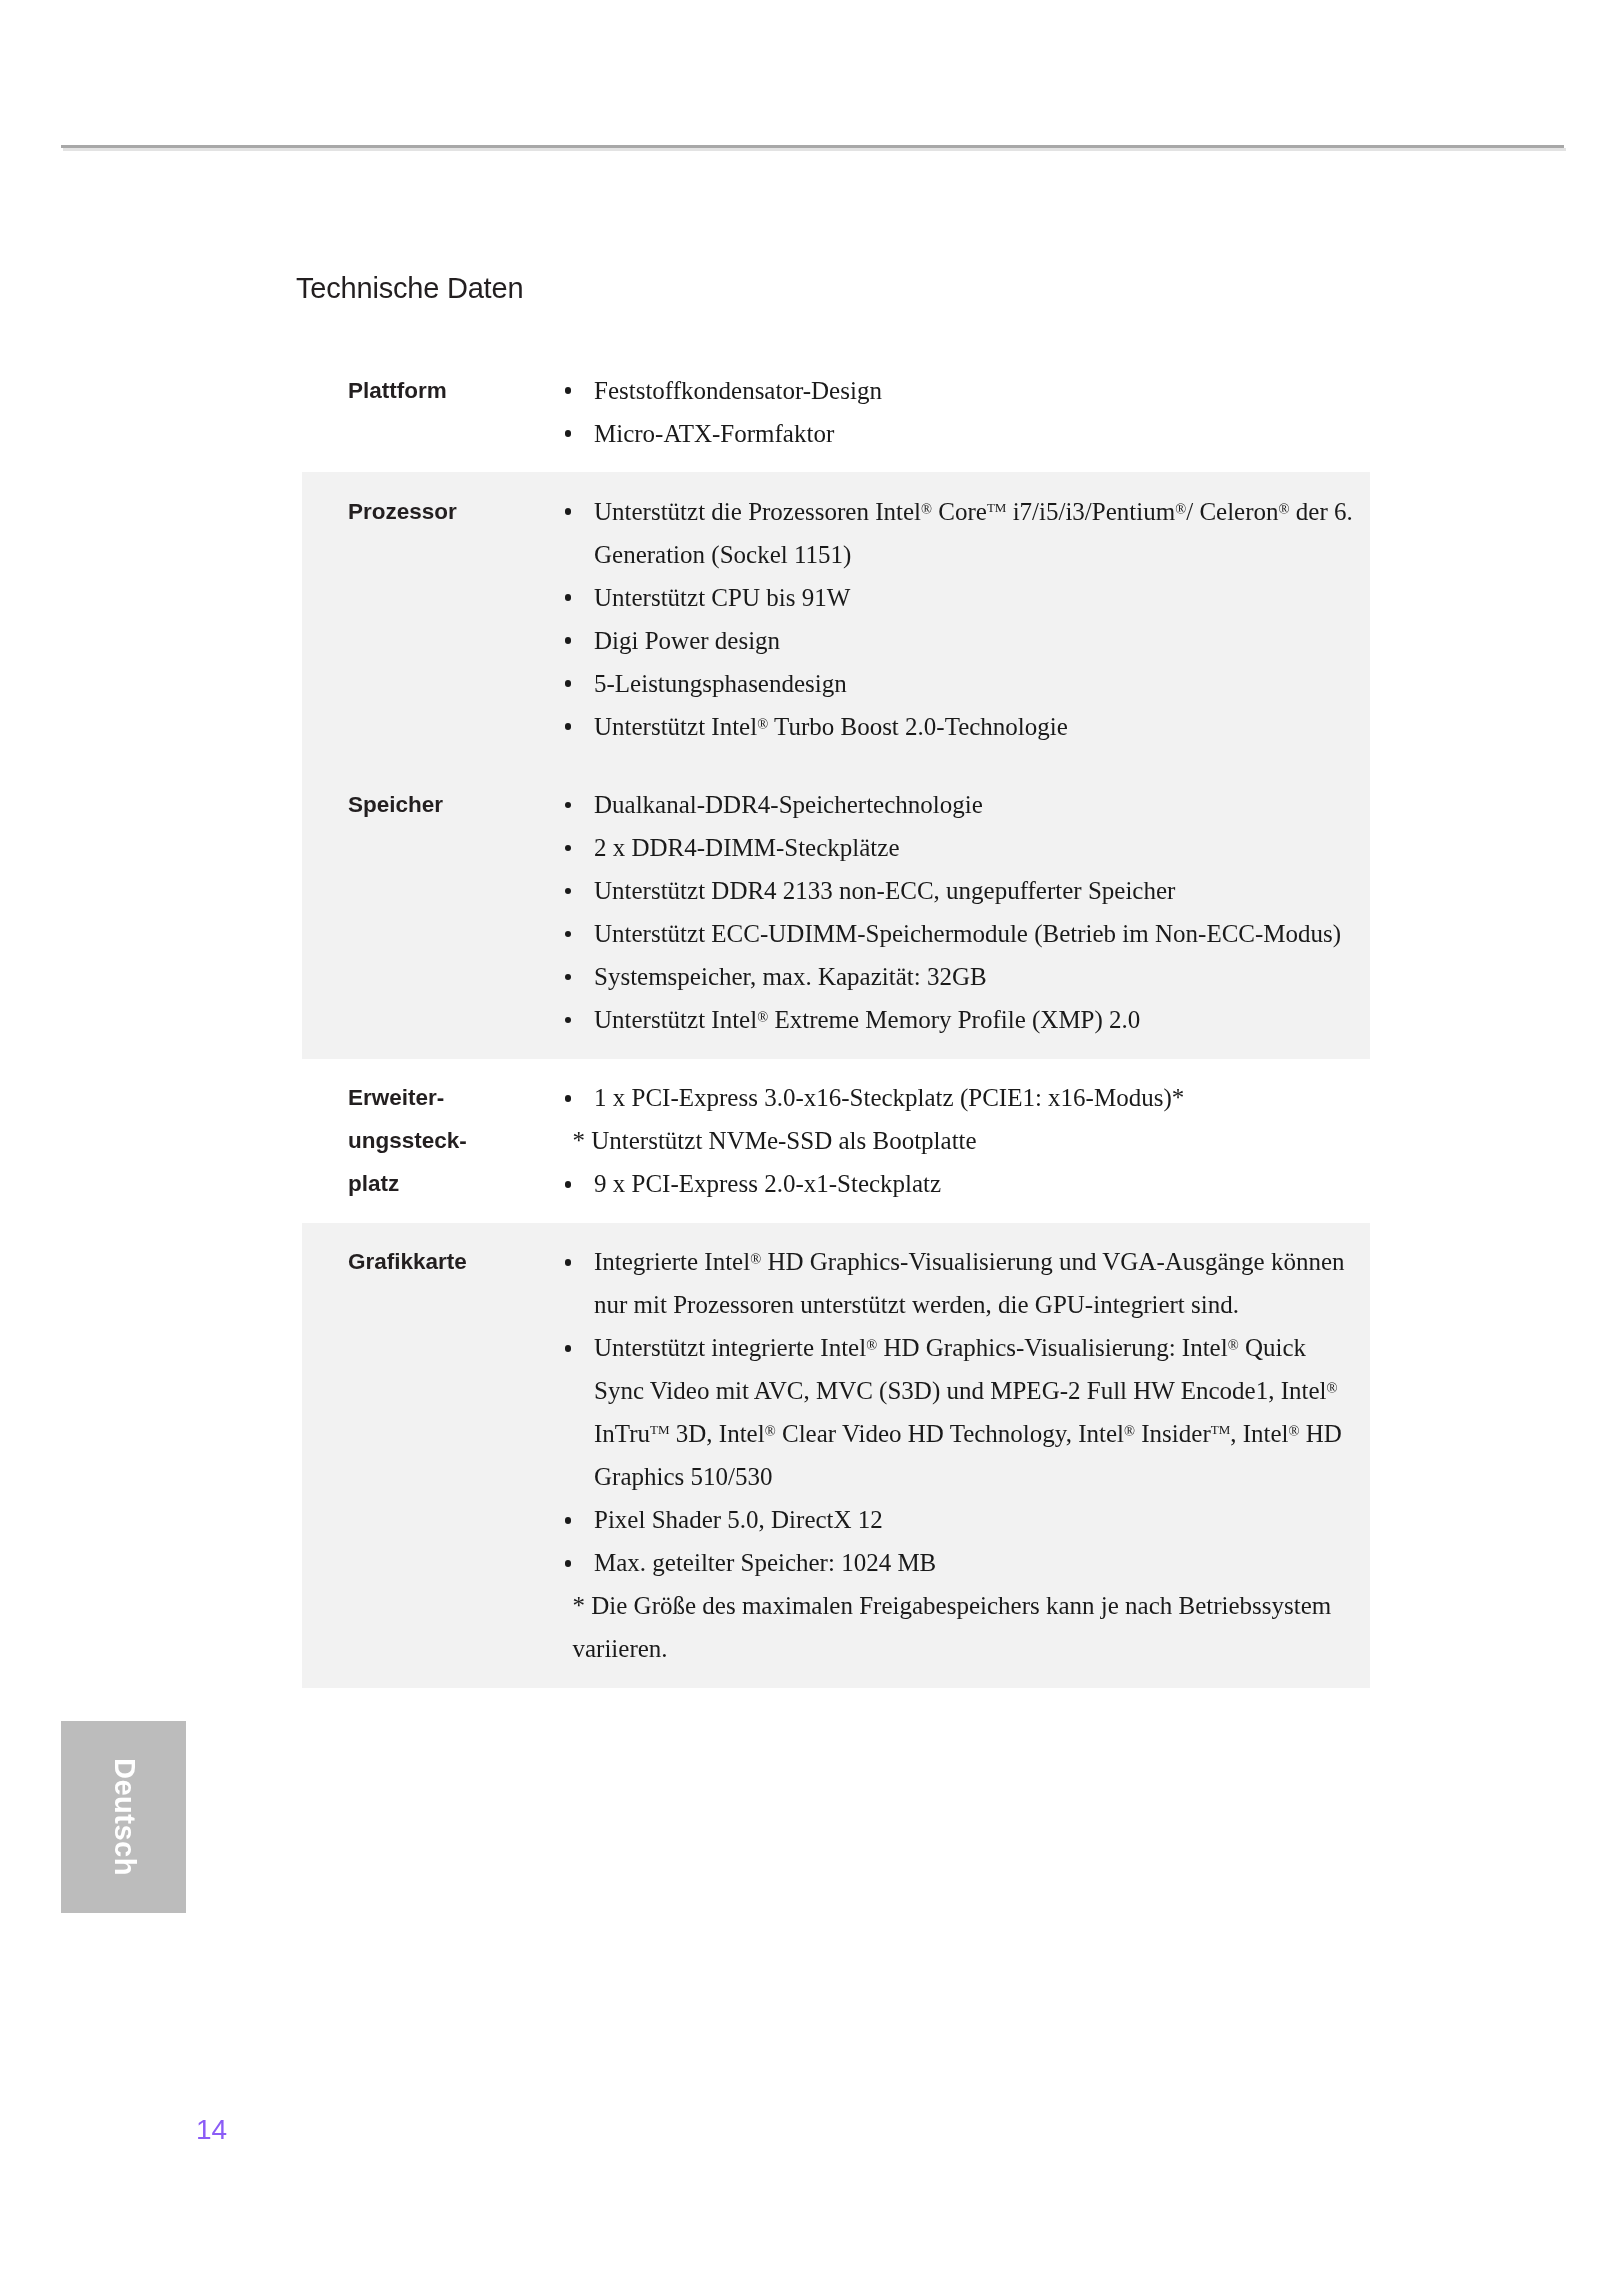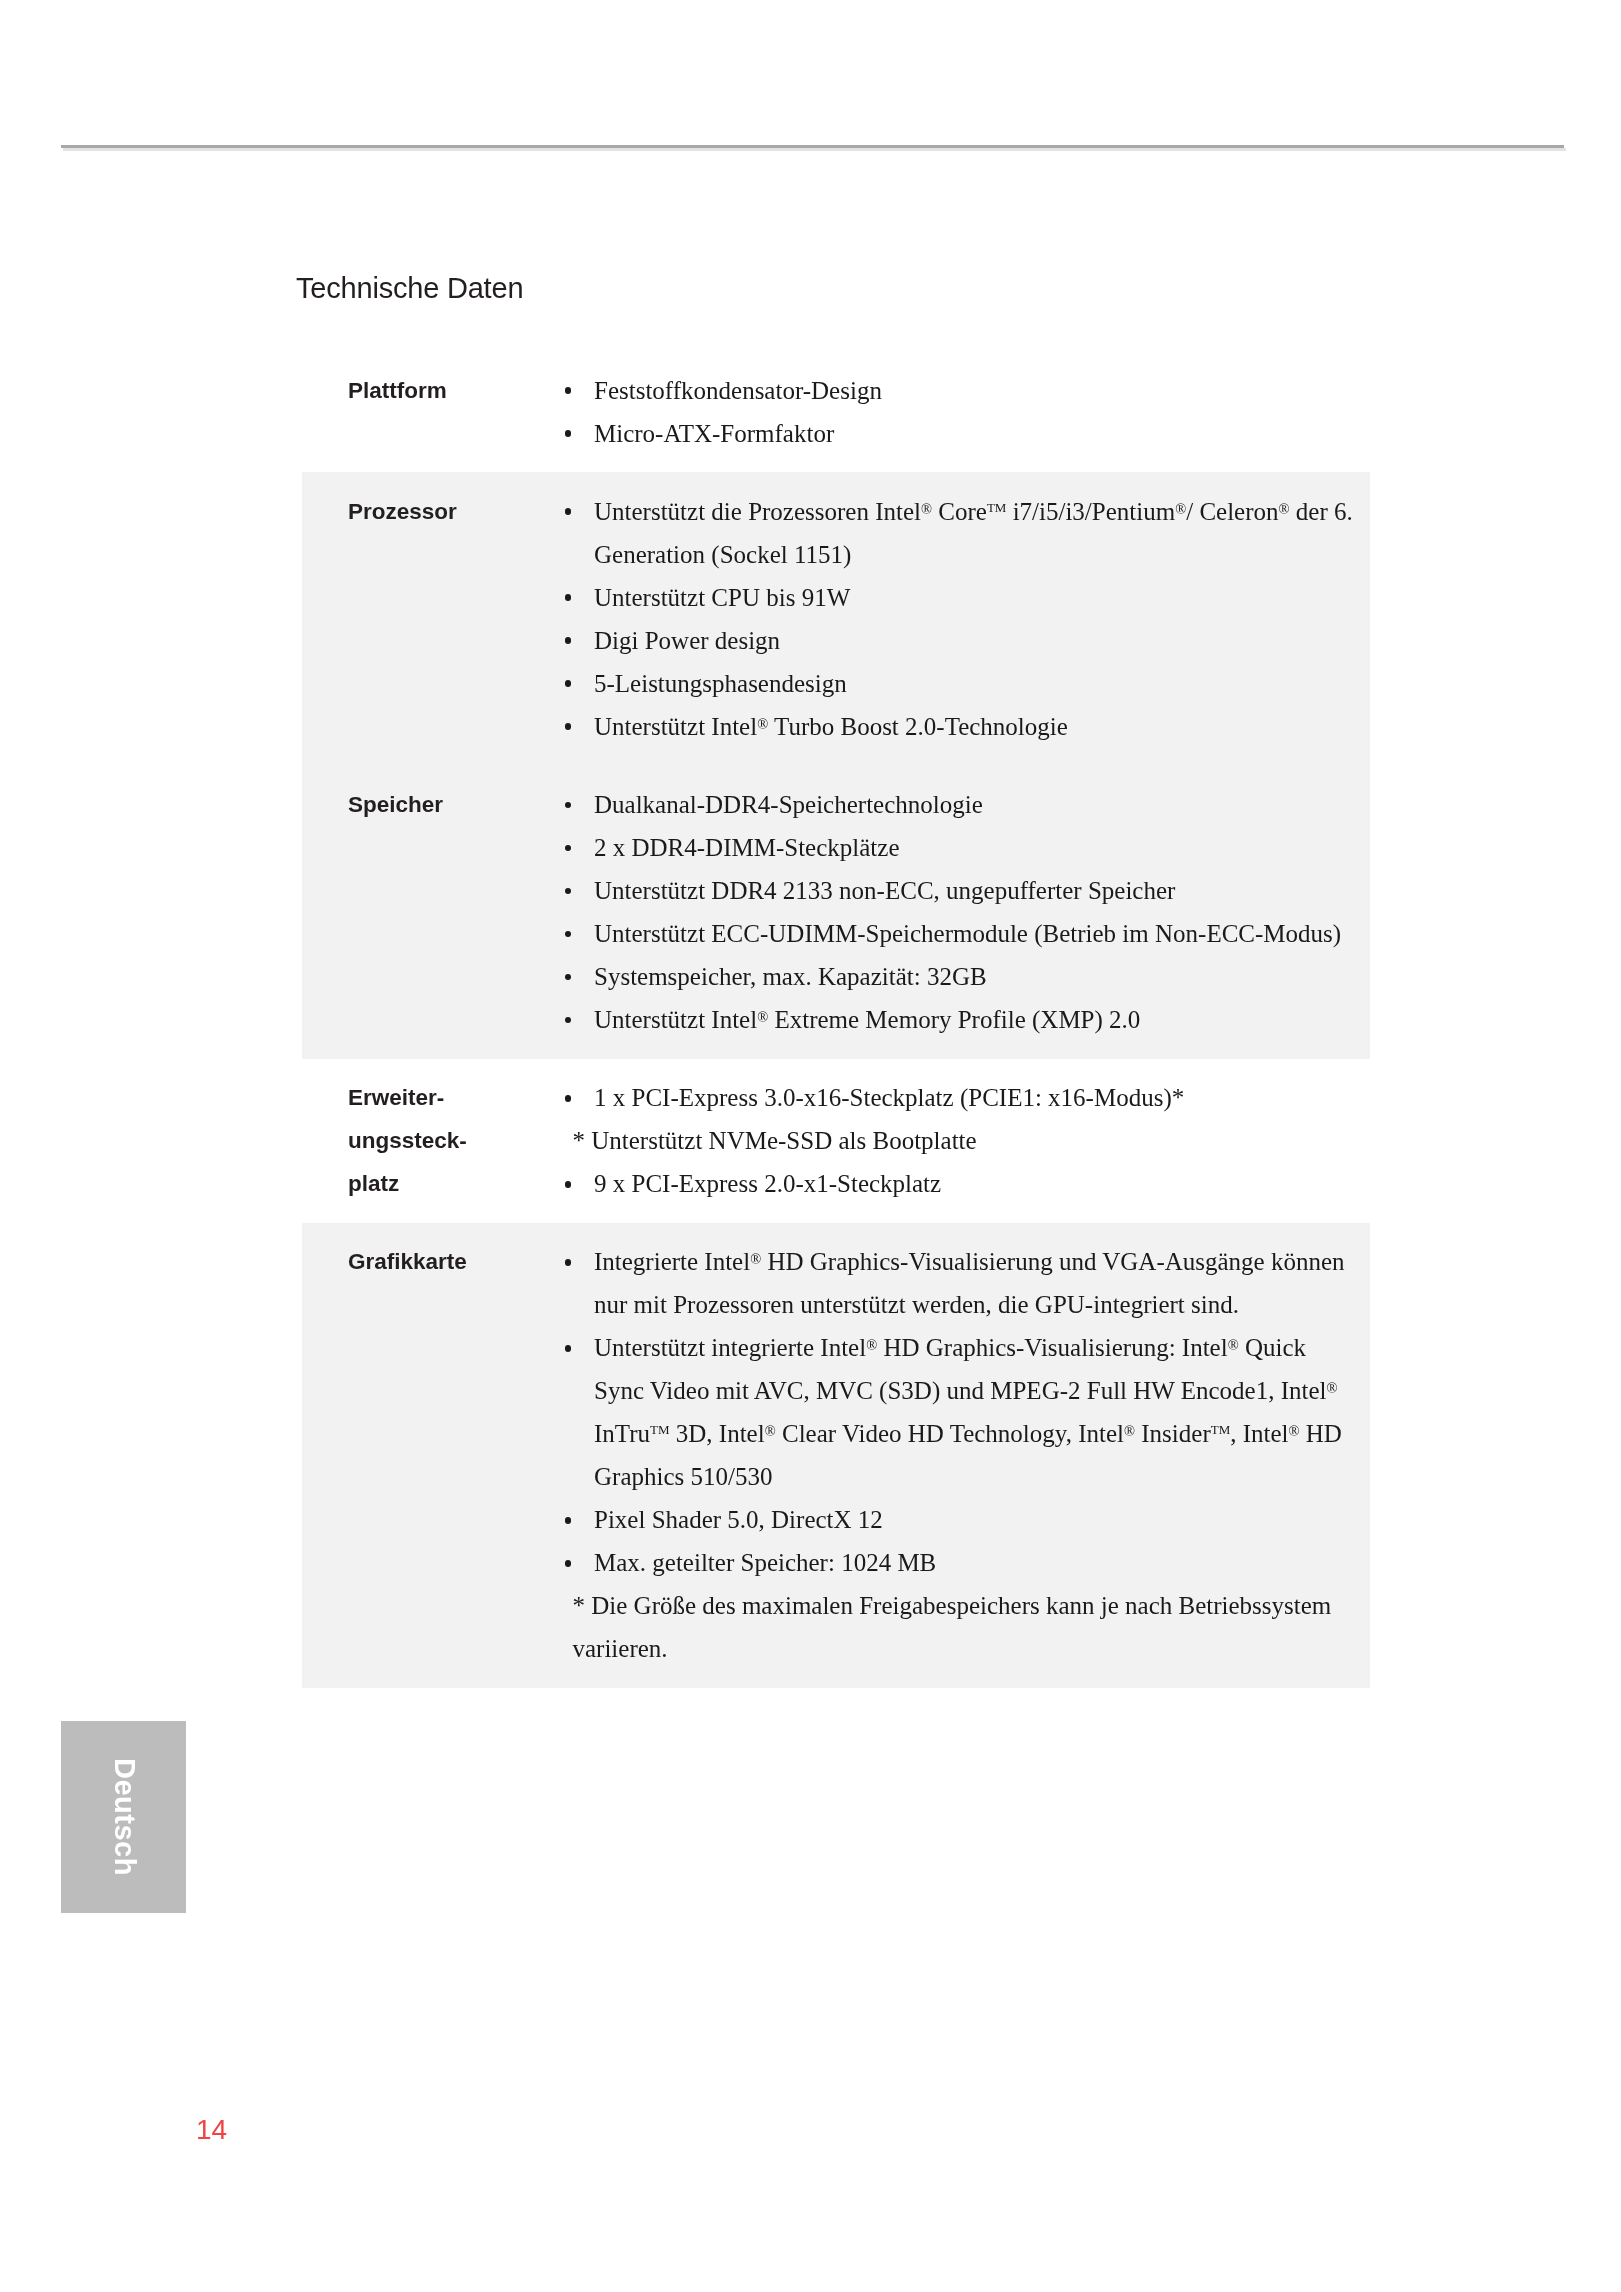--- a/index.html
+++ b/index.html
@@ -145,21 +145,21 @@
     letter-spacing: 0.5px;
   }
 
   
   .page-number {
     position: absolute;
     left: 196px;
     top: 2114px;
     font-family: "Liberation Sans", sans-serif;
     font-size: 28px;
-    color: #ef4444;
+    color: #8b5cf6;
   }
 </style>
 </head>
 <body>
 
 <div class="header-rule"></div>
 
 <div class="page-title">Technische Daten</div>
 
 <div class="spec-table">

